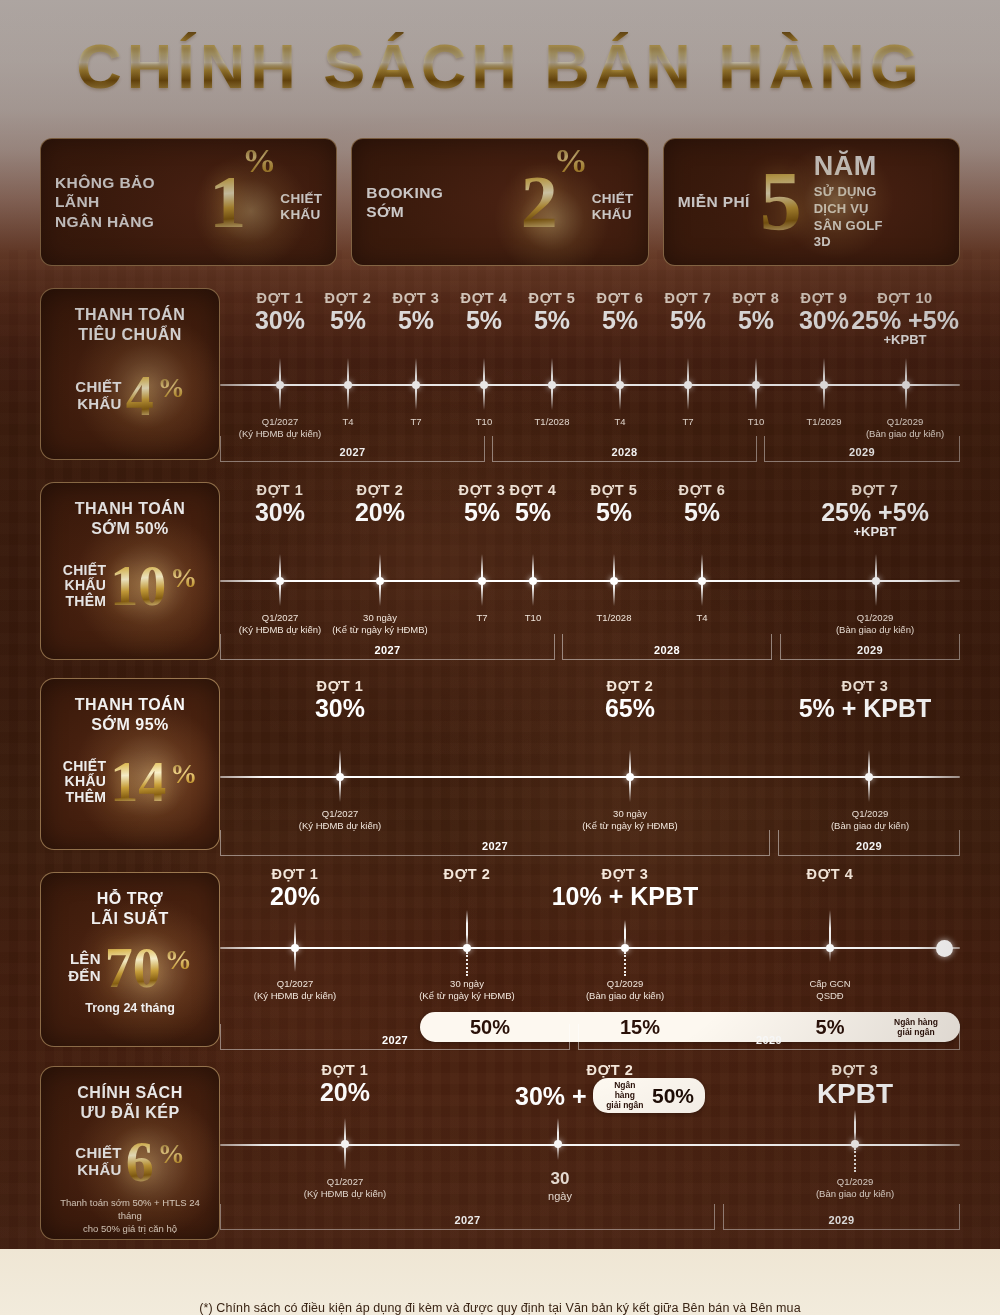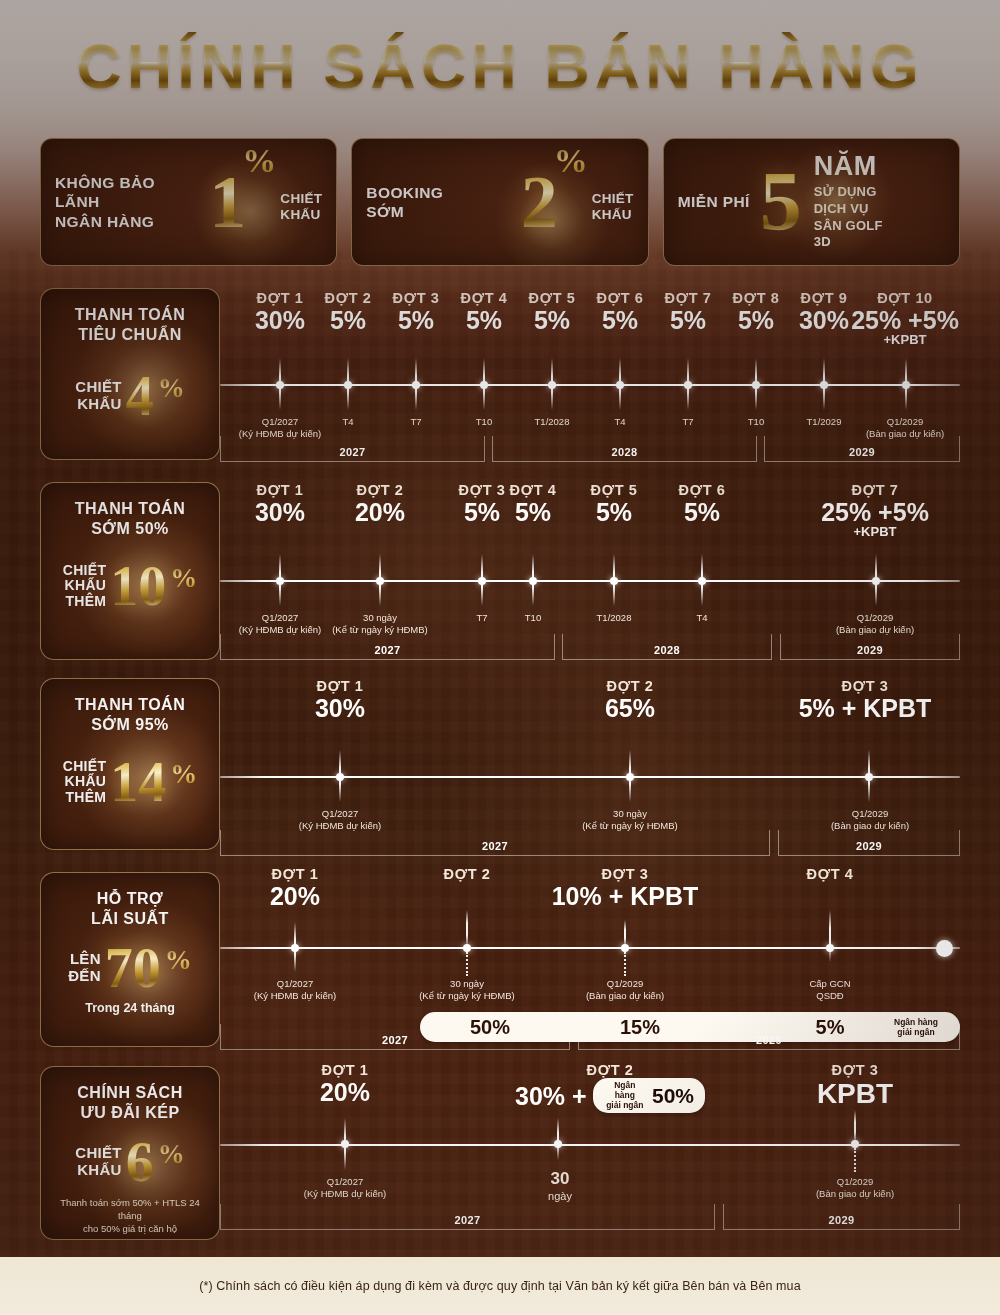--- a/index.html
+++ b/index.html
@@ -163,23 +163,23 @@
   .pill .p-note{position:absolute;text-align:center;color:#2a1109;font-size:8.5px;font-weight:700;line-height:1.2;}
   .inline-pill{
     display:inline-flex;align-items:center;gap:6px;background:#fdf8f0;border-radius:15px;
     padding:3px 11px;vertical-align:middle;box-shadow:0 1px 4px rgba(0,0,0,.25);
   }
   .inline-pill .ip-note{color:#2a1109;font-size:8.5px;font-weight:700;line-height:1.15;text-align:center;}
   .inline-pill .ip-val{color:#1d0c05;font-size:21px;font-weight:700;}
 
   
   .footer{
-    position:absolute;left:0;bottom:0;width:1000px;height:58px;
+    position:absolute;left:0;bottom:0;width:1000px;height:66px;
     background:linear-gradient(180deg,#efe6d4,#f2ebdc);
-    display:flex;align-items:center;justify-content:center;
+    display:flex;align-items:flex-end;justify-content:center;
   }
   .footer span{color:#3a2414;font-size:12.5px;letter-spacing:.1px;}
 </style>
 </head>
 <body>
 
 <div class="page">
   <div class="texture"></div>
 
   <div class="title-wrap">

